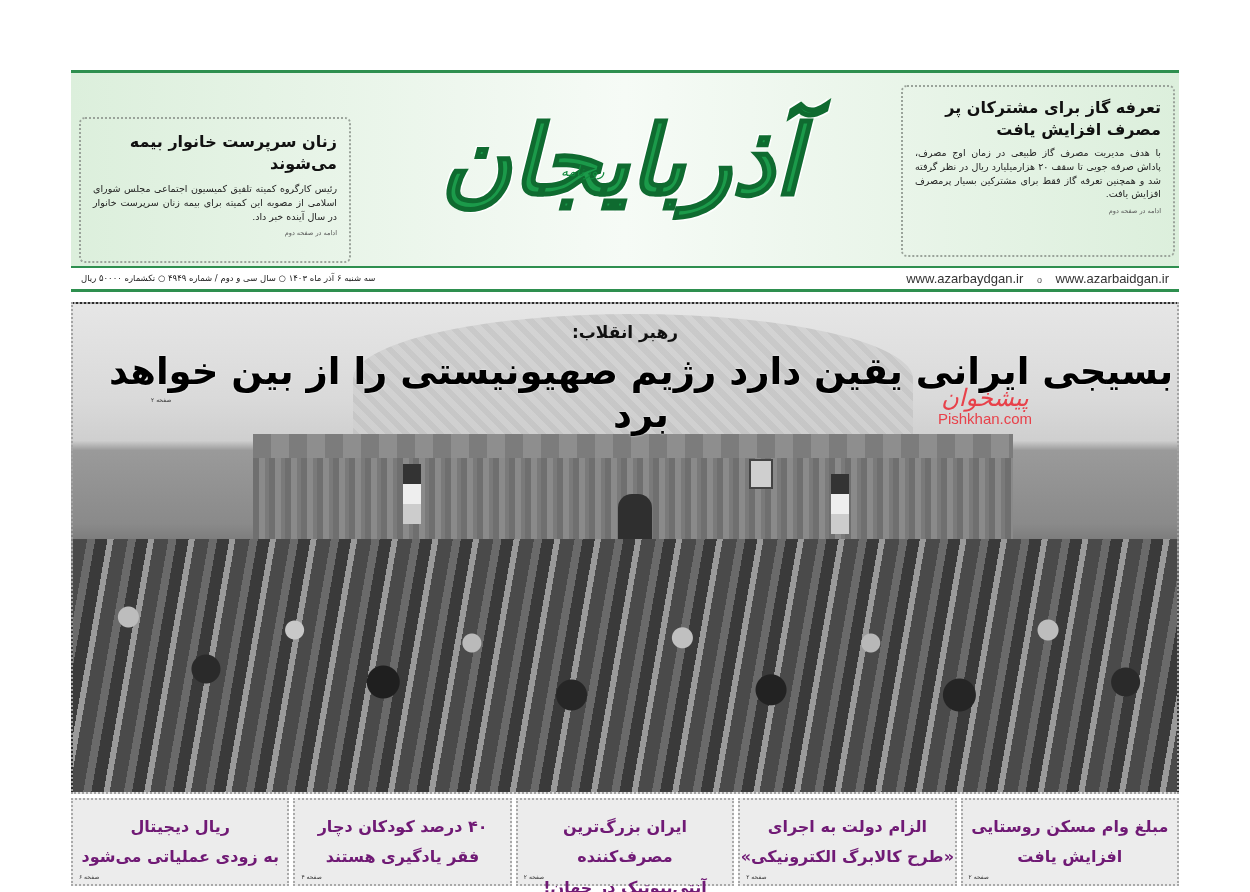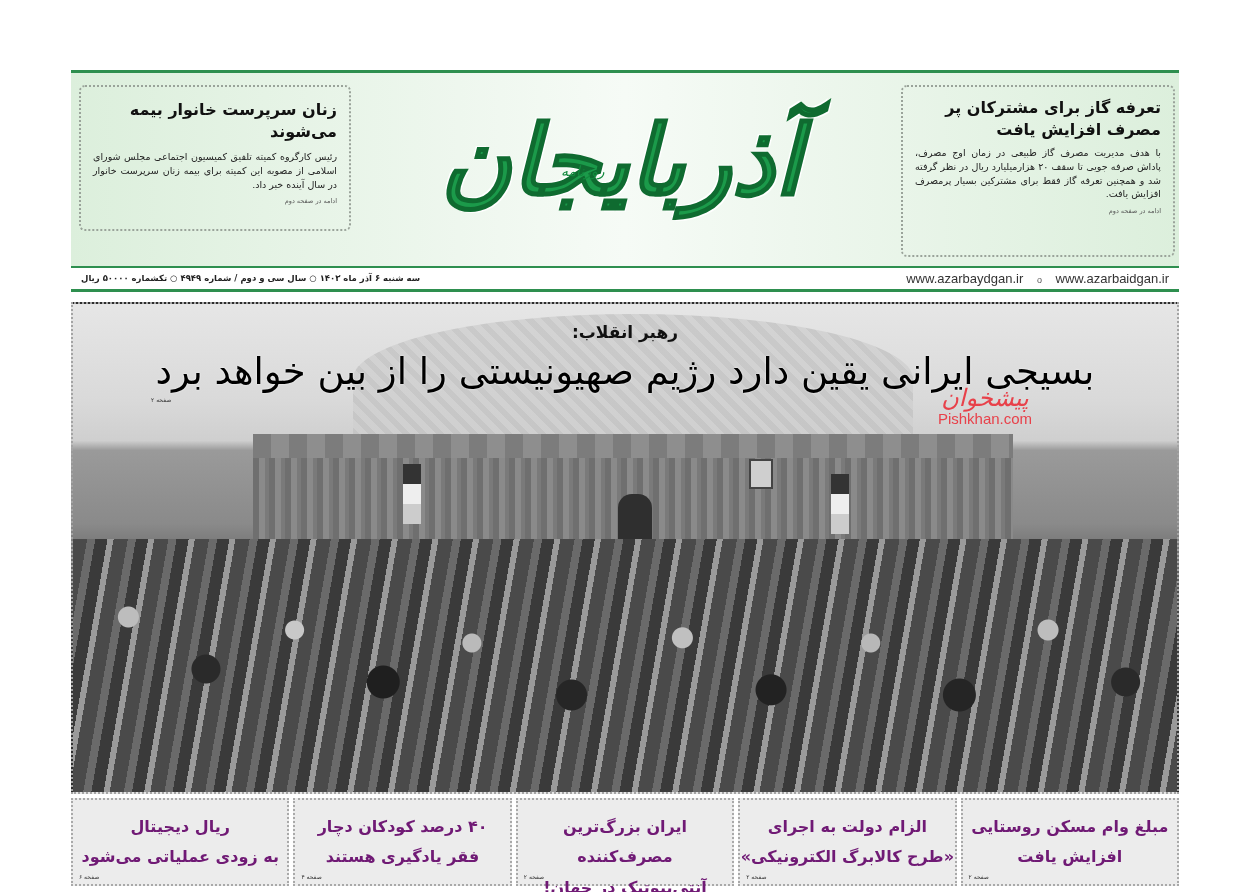--- a/index.html
+++ b/index.html
@@ -11,21 +11,21 @@
     
     .masthead {
       position: absolute; left: 0; top: 0; width: 1108px; height: 196px;
       background: linear-gradient(90deg, #dcefdc 0%, #eef7ee 35%, #f6fbf6 50%, #eef7ee 65%, #dcefdc 100%);
       border-top: 3px solid #2e8f4f;
     }
     .box {
       position: absolute; border: 2px dotted #9aa39a; border-radius: 6px;
       direction: rtl; text-align: right; padding: 8px 12px;
     }
-    .box-left { left: 8px; top: 12px; width: 272px; height: 146px; }
+    .box-left { left: 8px; top: 44px; width: 272px; height: 146px; }
     .box-right { left: 830px; top: 12px; width: 274px; height: 172px; }
     .box h2 {
       font-family: "DejaVu Sans", sans-serif; font-weight: bold; color: #111;
       text-align: right; line-height: 1.35;
     }
     .box-left h2 { font-size: 16px; margin-top: 4px; margin-bottom: 8px; }
     .box-right h2 { font-size: 16px; margin-top: 2px; margin-bottom: 6px; }
     .box p {
       font-size: 9.5px; color: #222; line-height: 1.45; text-align: justify;
       font-family: "DejaVu Sans", sans-serif;
@@ -53,21 +53,21 @@
     }
 
     
     .info-strip {
       position: absolute; left: 0; top: 196px; width: 1108px; height: 26px;
       border-top: 2px solid #2e8f4f; border-bottom: 3px solid #2e8f4f;
       background: #ffffff;
     }
     .issue-line {
       position: absolute; left: 10px; top: 5px; direction: rtl;
-      font-size: 8.5px; color: #222; font-weight: bold;
+      font-size: 8.5px; color: #222;
     }
     .urls {
       position: absolute; right: 10px; top: 3px;
       font-family: "Liberation Sans", sans-serif; font-size: 13px; color: #333;
       direction: ltr;
     }
     .urls .sep { font-size: 9px; color: #555; margin: 0 10px; }
 
     
     .photo {
@@ -113,22 +113,22 @@
         radial-gradient(circle at 80% 60%, #252525 0 16px, transparent 17px),
         radial-gradient(circle at 88% 35%, #bdbdbd 0 10px, transparent 11px),
         radial-gradient(circle at 95% 55%, #2a2a2a 0 14px, transparent 15px),
         repeating-linear-gradient(100deg, #4a4a4a 0 14px, #6a6a6a 14px 22px, #3a3a3a 22px 34px, #9a9a9a 34px 40px);
     }
     .kicker {
       position: absolute; left: 0; top: 18px; width: 100%; text-align: center; direction: rtl;
       font-size: 17px; font-weight: bold; color: #111;
     }
     .headline {
-      position: absolute; left: 0; top: 46px; width: 100%; text-align: center; direction: rtl;
-      font-size: 37px; font-weight: normal; color: #000; letter-spacing: -0.5px;
+      position: absolute; left: 16px; top: 46px; width: 100%; text-align: center; direction: rtl;
+      font-size: 37px; font-weight: bold; color: #000; letter-spacing: -0.5px;
       text-shadow: 0 0 2px #fff;
     }
     .page-ref-main {
       position: absolute; left: 78px; top: 92px; font-size: 6px; color: #333; direction: rtl;
     }
     .watermark {
       position: absolute; left: 842px; top: 80px; width: 140px; text-align: center;
     }
     .watermark .wm-fa {
       font-family: "DejaVu Serif", serif; font-style: italic; font-size: 24px; color: #e8414a; direction: rtl;

